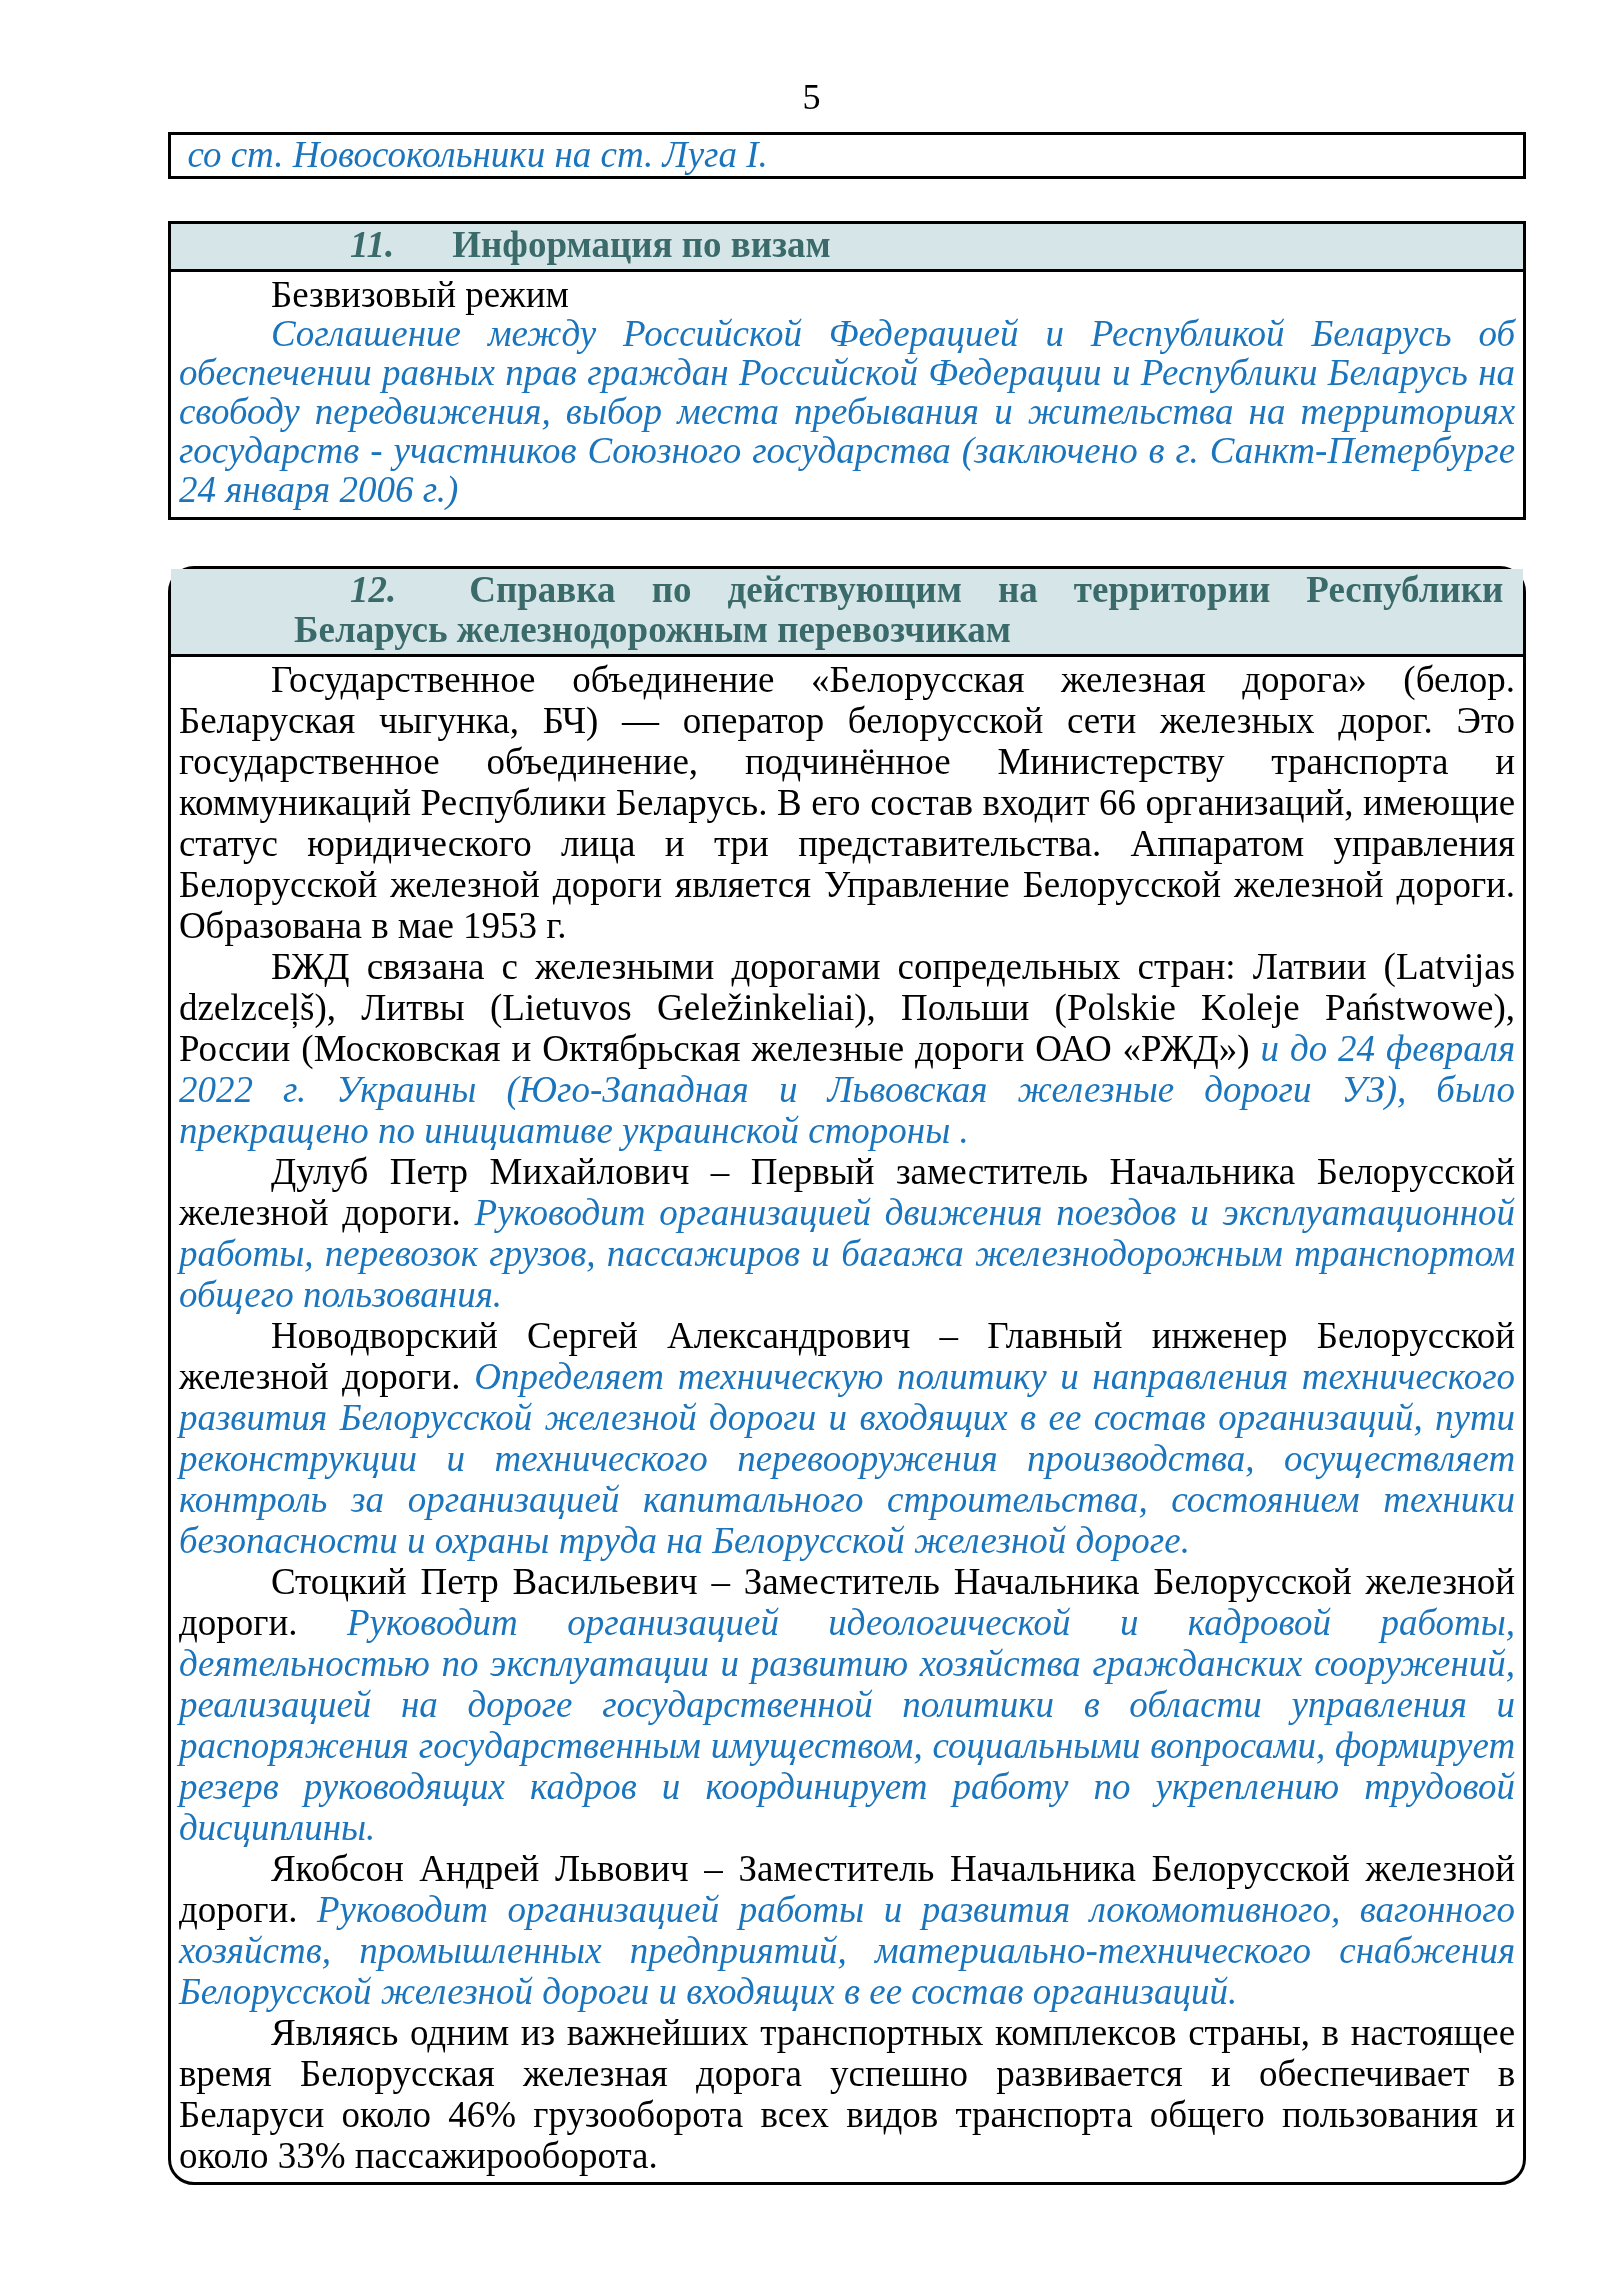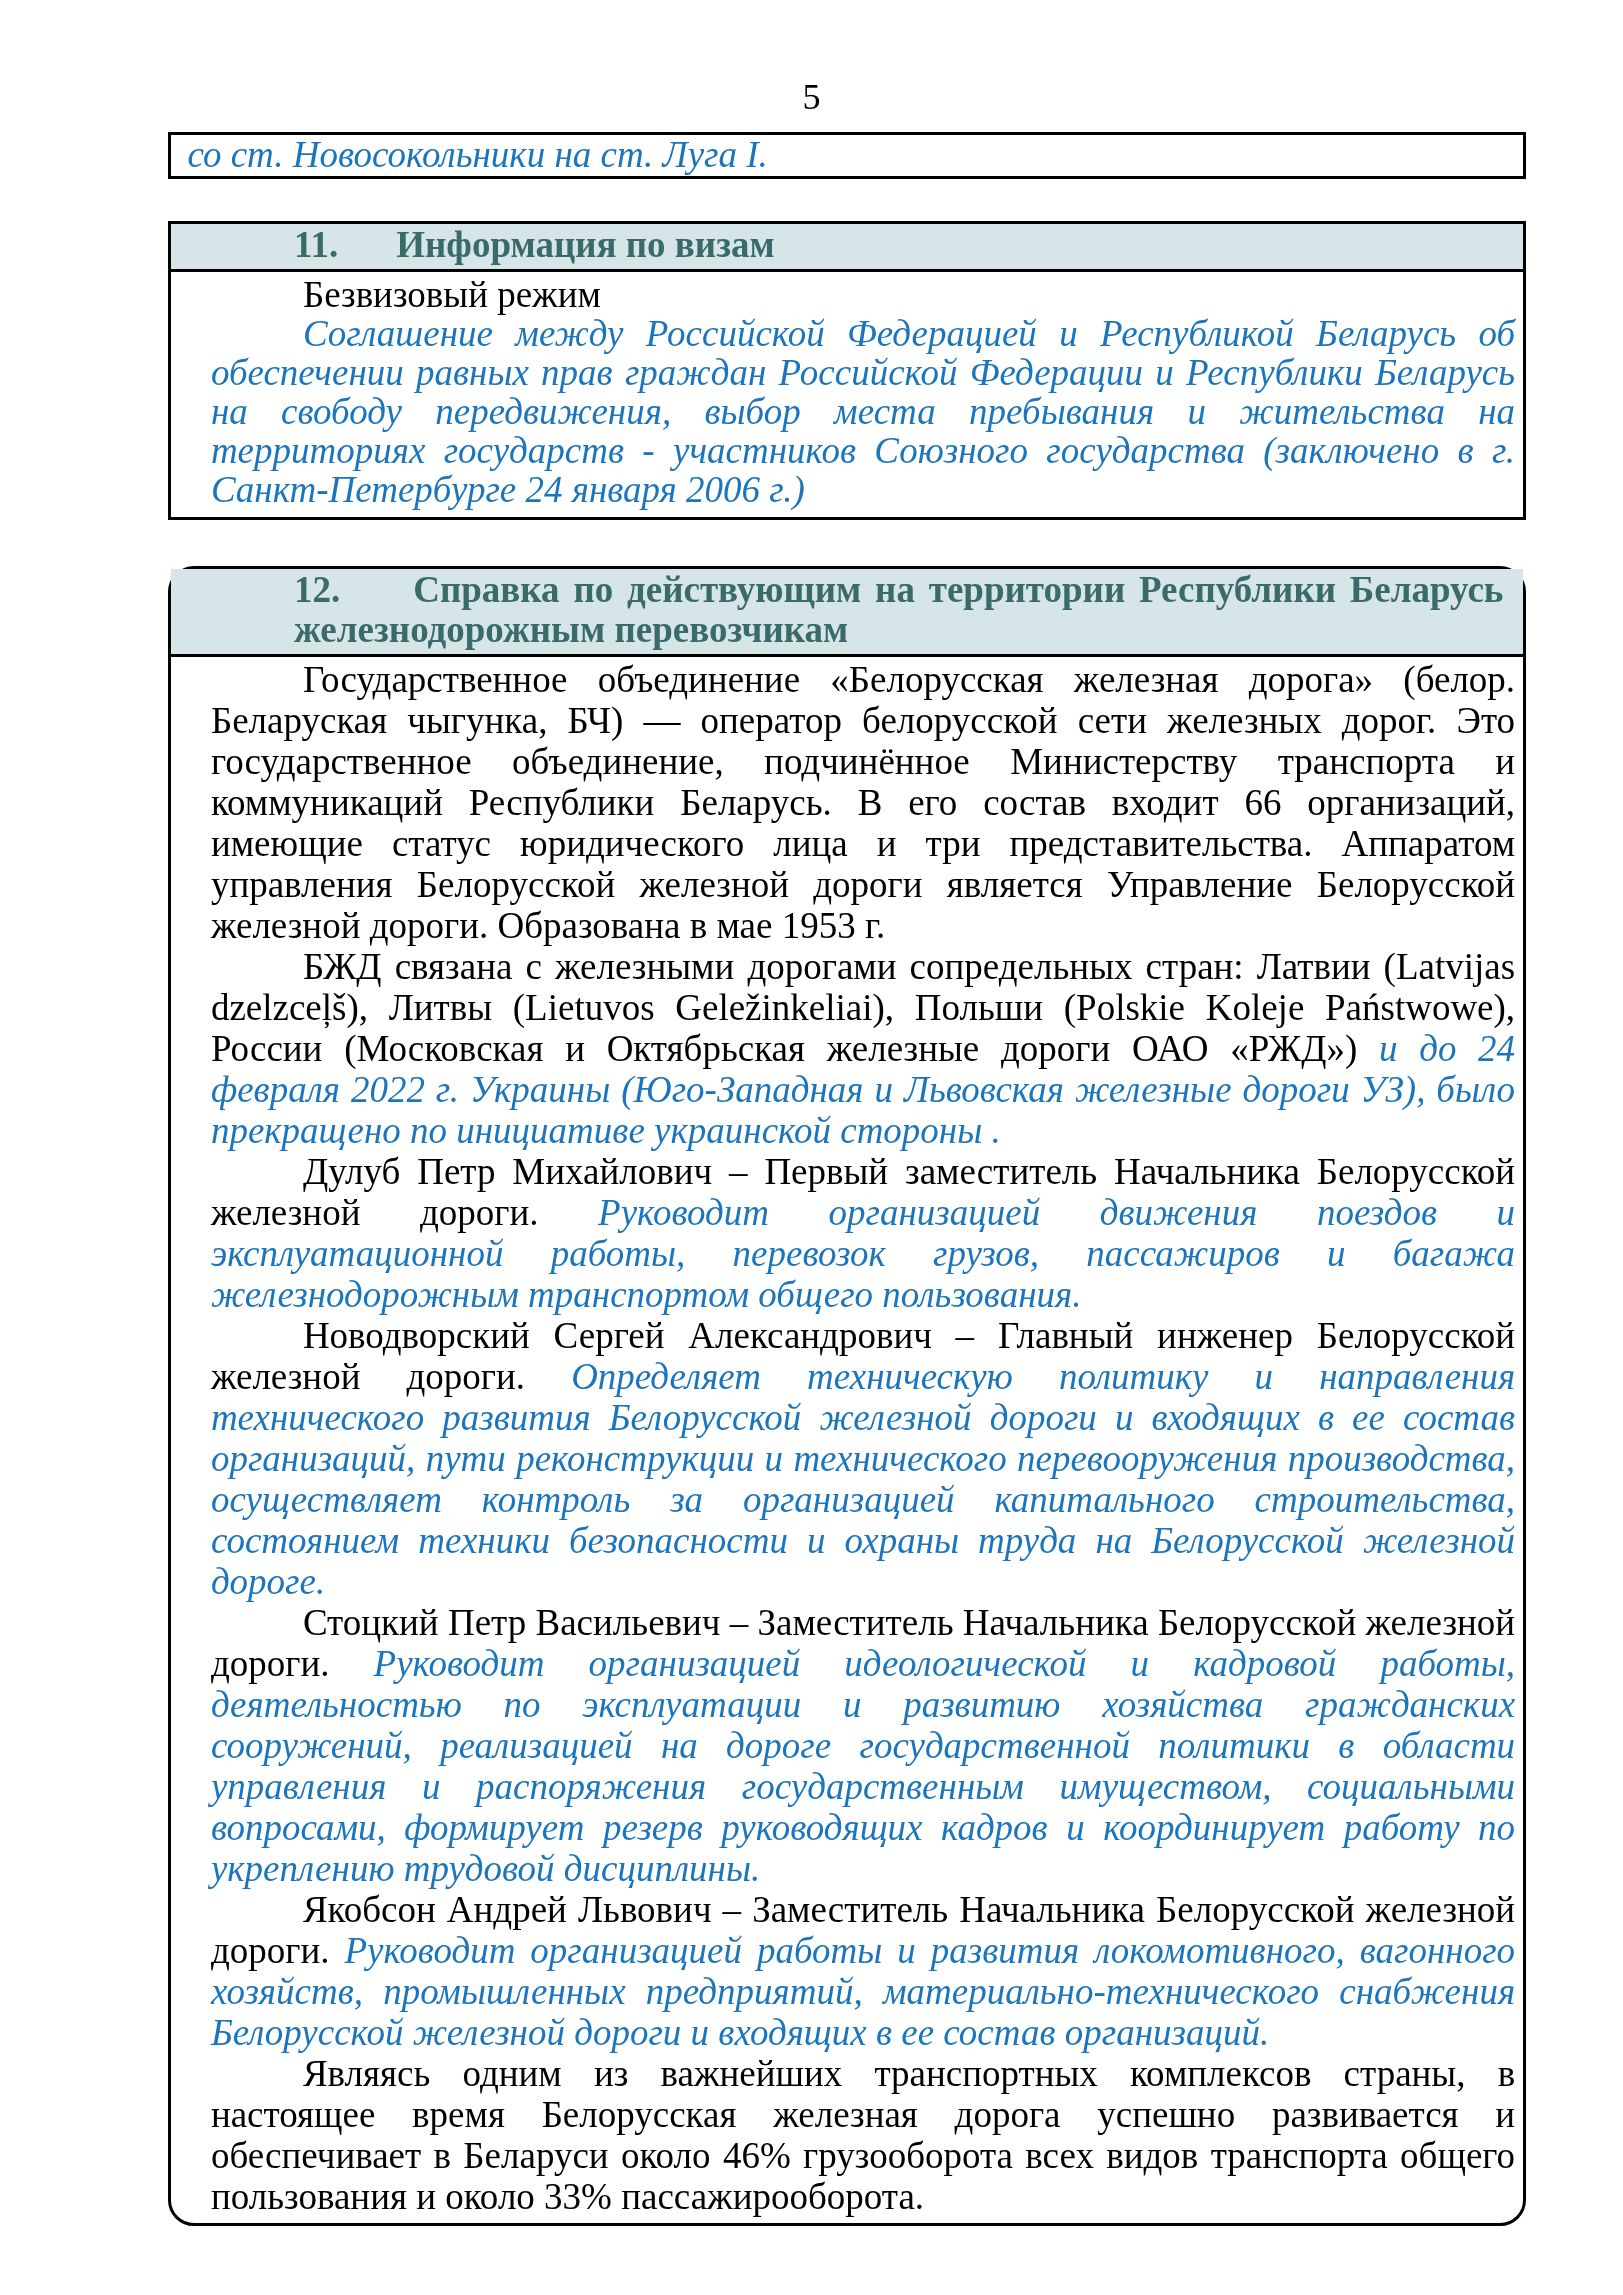--- a/index.html
+++ b/index.html
@@ -54,33 +54,32 @@
   .sec-header{
     background:var(--header_background,#d6e6e8);
     color:var(--heading_teal,#3a6a6a);
     font-weight:bold;
     font-size:37px;
     line-height:40px;
     border-bottom:3.3px solid var(--border_black,#000);
     padding:1.3px 19.6px 3.9px 123px;
     text-align:justify;
   }
-  .hnum{}
+  .hnum{margin-left:56px;font-style:italic;}
   .htab{display:inline-block;height:0.7px;}
   .htab-11{width:58px;}
   .htab-12{width:73px;}
   .sec-body{
     padding:2.6px 7.9px 5.2px 7.9px;
   }
   .sec11 .sec-body{padding-bottom:7.9px;}
   .para{
     text-align:justify;
     text-indent:92px;
     line-height:41px;
-    margin-left:32px;
   }
   .sec11 .para{line-height:39px;}
   .lastpara{margin-bottom:0;}
 </style>
 </head>
 <body>
 
 <div class="page">
 
   <div class="pagenum">5</div>

